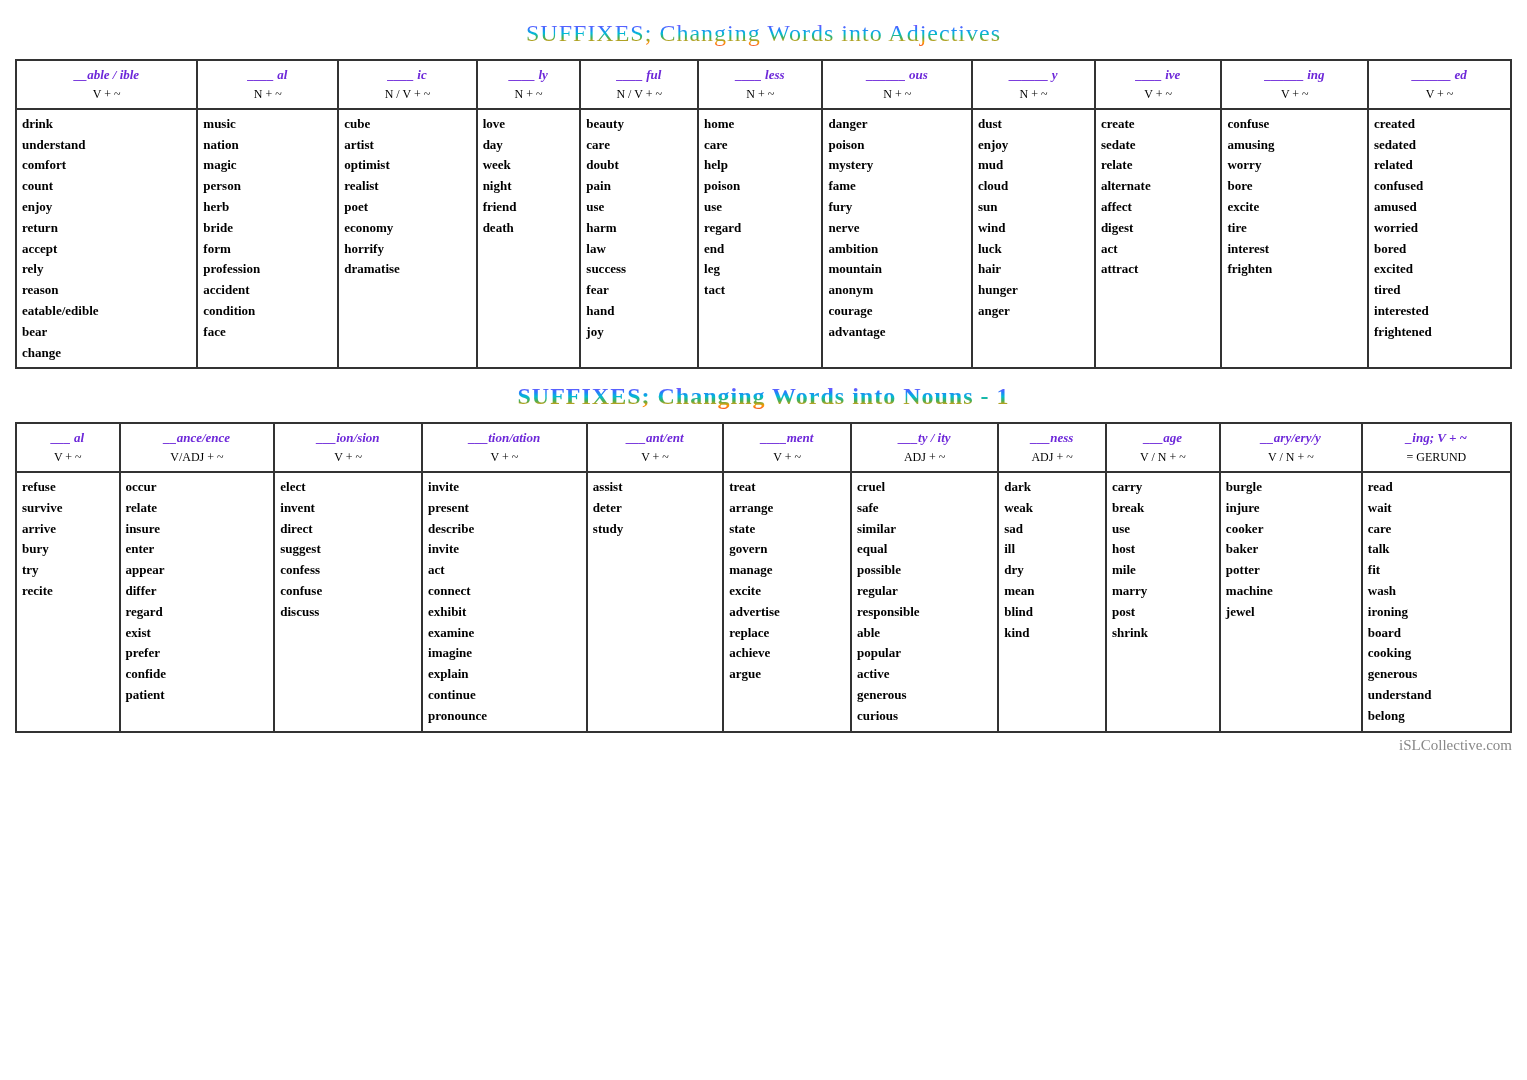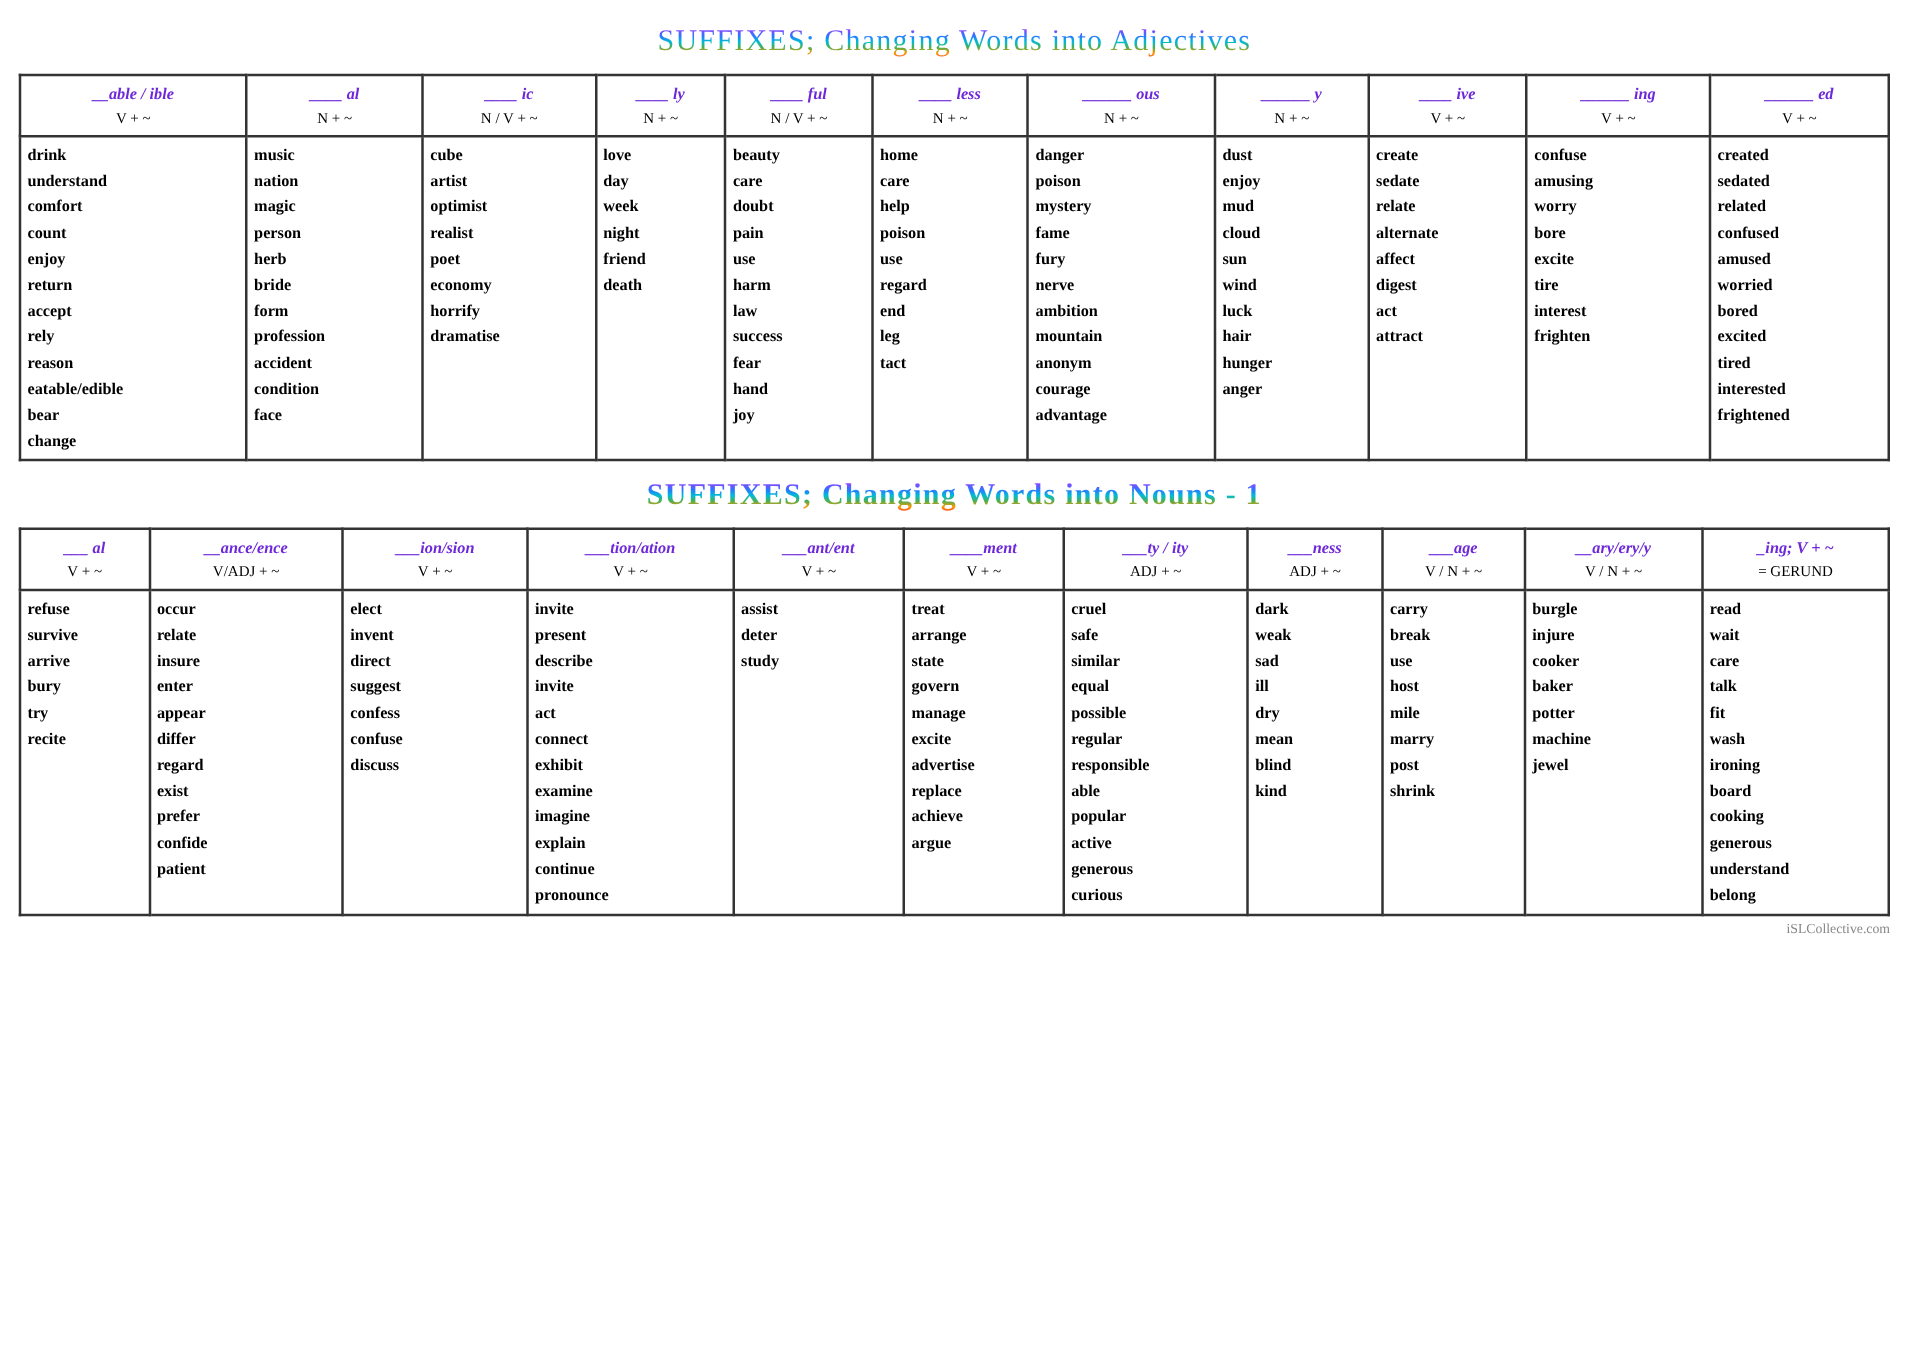--- a/index.html
+++ b/index.html
@@ -83,21 +83,21 @@
 
     .word-list {
       list-style: none;
     }
 
     .word-list li {
       line-height: 1.6;
     }
 
     .watermark {
-      font-size: 11px;
+      font-size: 15px;
       color: #888;
       text-align: right;
       margin-top: 2px;
     }
   </style>
 </head>
 <body>
 
 <h1 class="main-title">SUFFIXES; Changing Words into Adjectives</h1>
 

